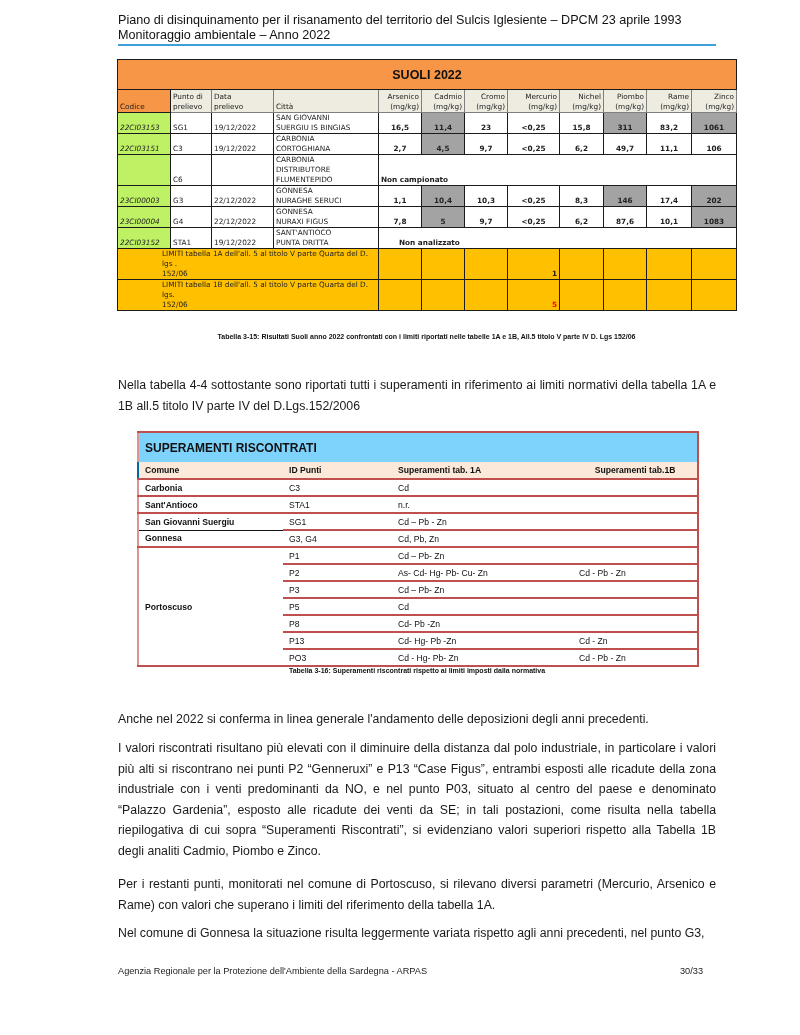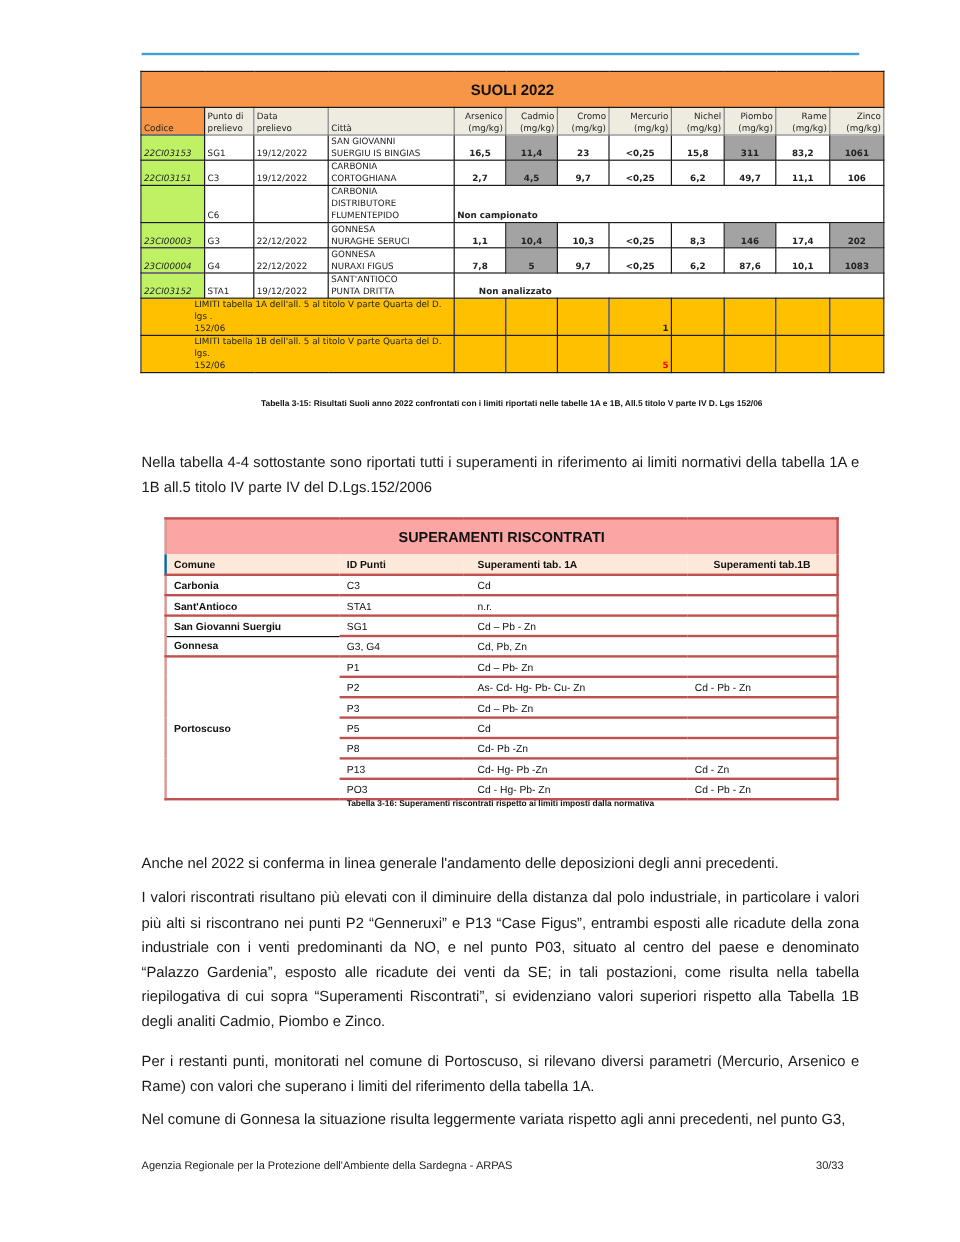--- a/index.html
+++ b/index.html
@@ -53,21 +53,21 @@
     }
 
     
     .super {
       position: absolute; left: 137px; top: 431px; width: 560px;
       border-collapse: collapse; table-layout: fixed;
       font-family: "Liberation Sans", sans-serif; font-size: 8.6px; color: #111;
     }
     .super td { padding: 0 6px; height: 15px; line-height: 14px; white-space: nowrap; }
     .super .t-row td {
-      background: #fca5a5; height: 29px; text-align: center; font-weight: bold; font-size: 12px;
+      background: #7dd3fc; height: 29px; font-weight: bold; font-size: 12px;
       border-top: 2px solid #c0504d; border-left: 2px solid #d99694; border-right: 2px solid #c0504d;
     }
     .super .h-row td {
       background: #fde9d9; font-weight: bold; border-bottom: 2px solid #c0504d; height: 16px;
     }
     .super .h-row td:first-child { border-left: 2px solid #0369a1; }
     .super .h-row td:last-child { border-right: 2px solid #c0504d; text-align: center; }
     .super .r td { border-bottom: 2px solid #c0504d; }
     .super .r td:first-child { border-left: 2px solid #d99694; font-weight: bold; }
     .super .r td:last-child { border-right: 2px solid #c0504d; }
@@ -78,20 +78,22 @@
 
     .footer {
       position: absolute; left: 118px; top: 966px; font-size: 9.2px; color: #222;
     }
     .pagenum { position: absolute; left: 680px; top: 966px; font-size: 9.2px; color: #222; }
   </style>
 </head>
 <body>
 
 <div class="header">
+  <div>Piano di disinquinamento per il risanamento del territorio del Sulcis Iglesiente – DPCM 23 aprile 1993</div>
+  <div>Monitoraggio ambientale – Anno 2022</div>
 </div>
 <div class="header-rule"></div>
 
 <table class="suoli">
   <colgroup>
     <col style="width:53px">
       <col style="width:41px">
       <col style="width:62px">
       <col style="width:105px">
     <col style="width:43px">

